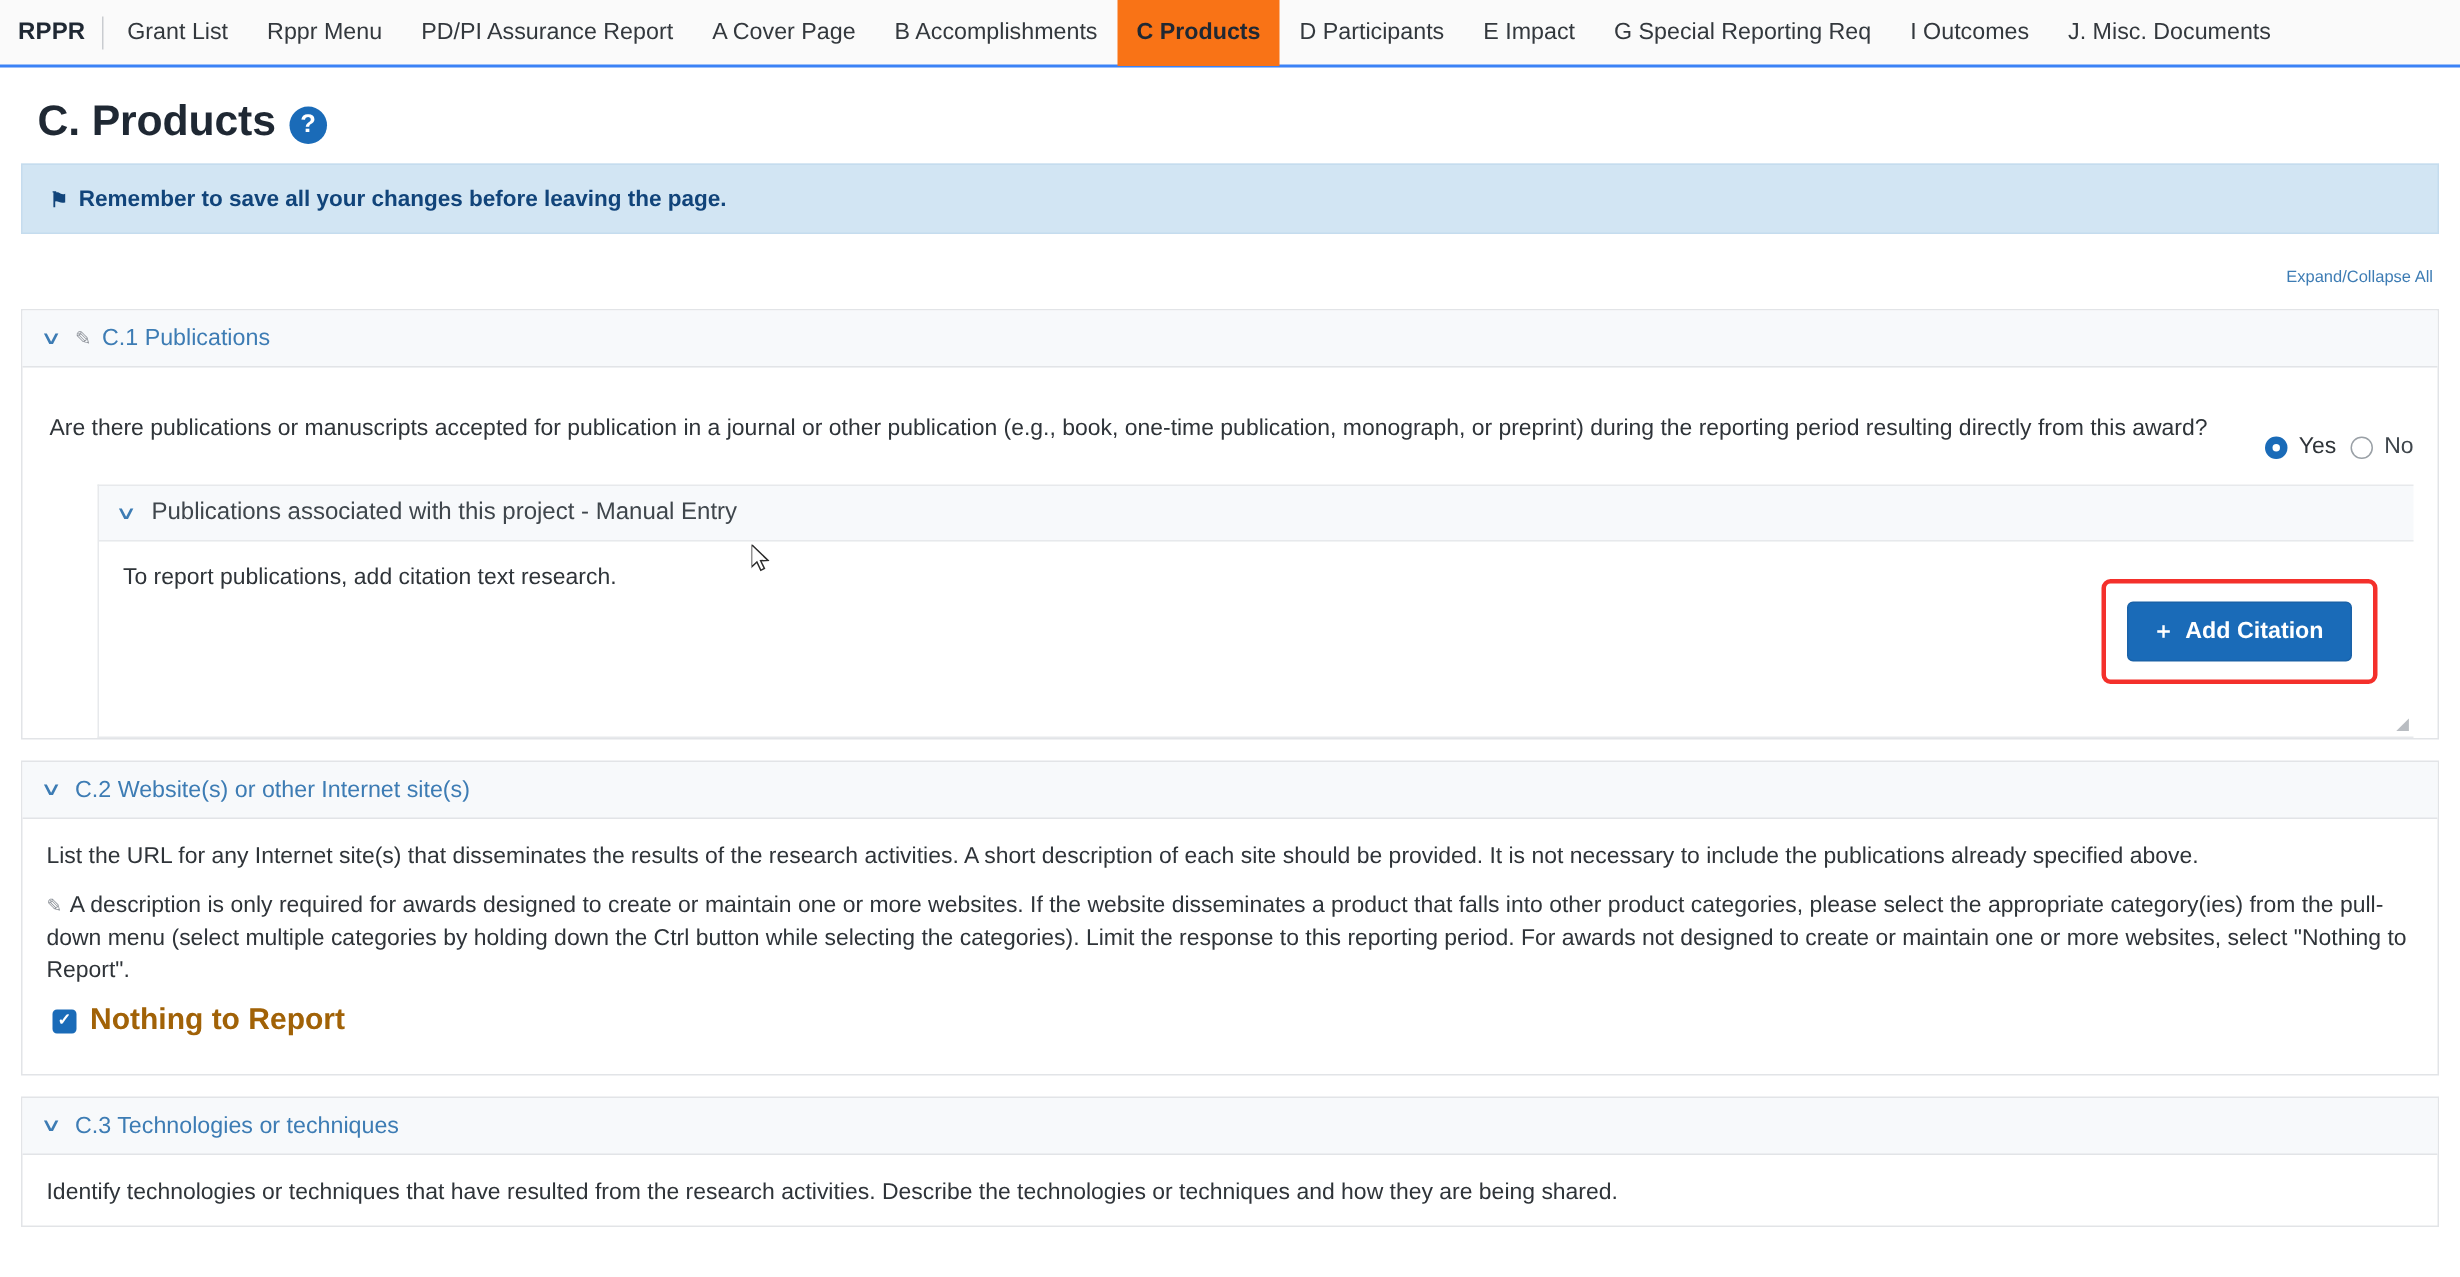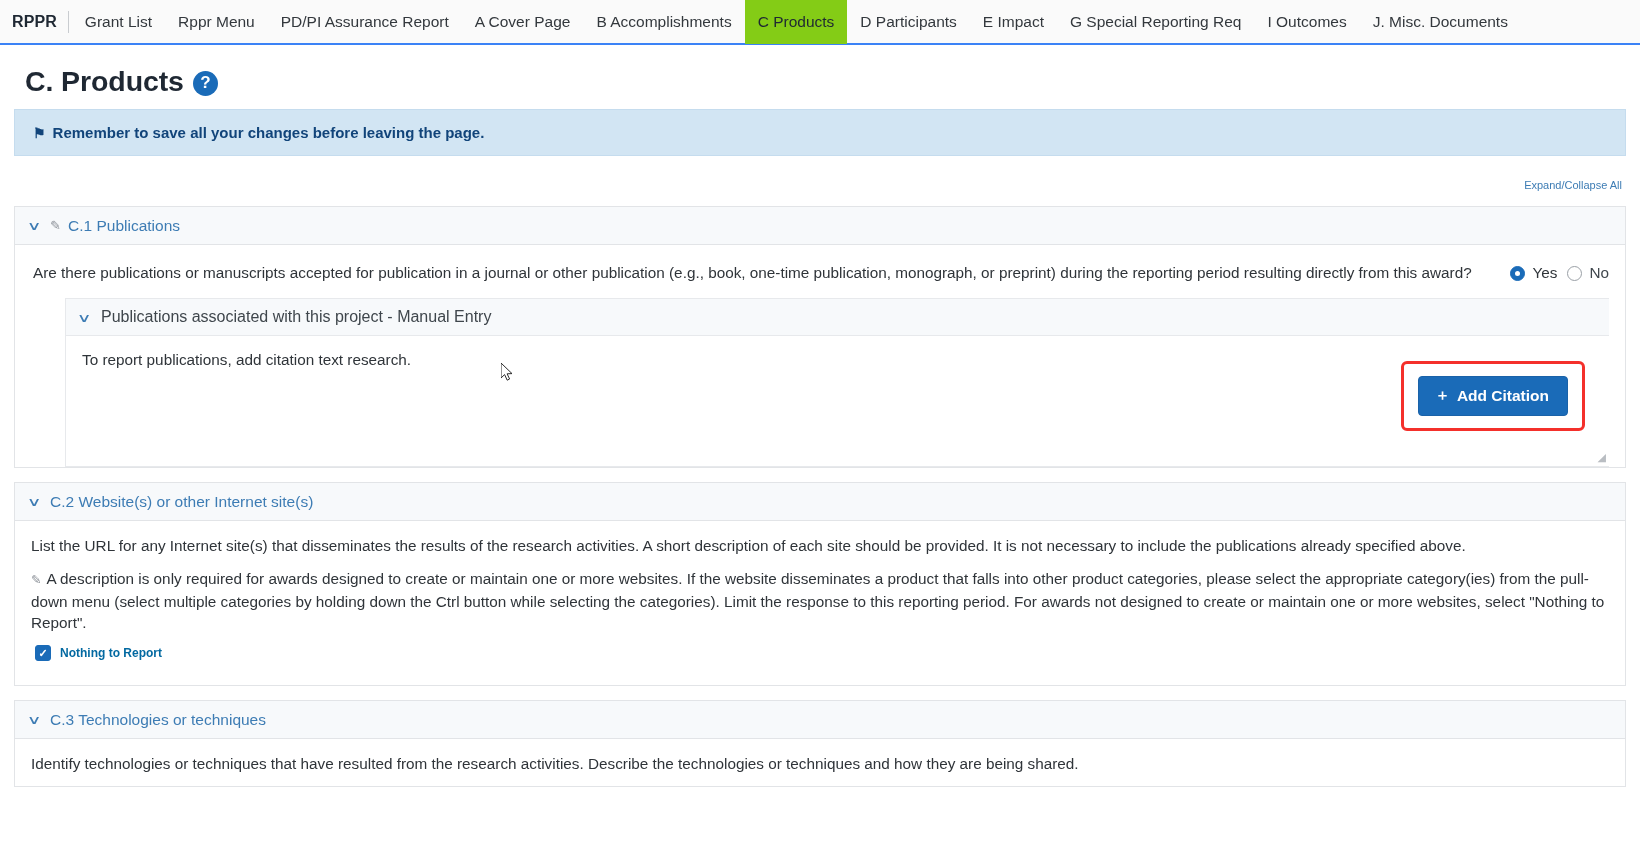--- a/index.html
+++ b/index.html
@@ -37,22 +37,22 @@
     margin-right: 3px;
   }
   .nav-item {
     padding: 12px 13px;
     color: #33383d;
     white-space: nowrap;
     cursor: pointer;
     line-height: 21px;
   }
   .nav-item.active {
-    background: #84cc16;
-    font-weight: normal;
+    background: #f97316;
+    font-weight: bold;
     color: #1f2833;
   }
 
   
   .page { padding: 0 14px; }
 
   .page-title-row {
     display: flex;
     align-items: center;
     gap: 9px;
@@ -145,21 +145,21 @@
   
   .qrow {
     display: flex;
     align-items: center;
     font-size: 15.3px;
     color: #2f3439;
     padding: 3px 0 14px 2px;
     line-height: 22px;
   }
   .qtext { flex: 1; }
-  .radio-group { display: flex; align-items: center; gap: 10px; flex-shrink: 0; }
+  .radio-group { display: flex; align-items: center; gap: 10px; flex-shrink: 0; margin-top: 25px; }
   .radio-opt { display: flex; align-items: center; gap: 7px; cursor: pointer; }
   .radio {
     width: 15px; height: 15px;
     border-radius: 50%;
     border: 1px solid #9aa0a6;
     background: #ffffff;
     flex-shrink: 0;
     position: relative;
   }
   .radio.checked {
@@ -263,21 +263,21 @@
     align-items: center;
     justify-content: center;
     flex-shrink: 0;
   }
   .checkbox .tick {
     color: #ffffff;
     font-size: 11px;
     line-height: 1;
     font-weight: bold;
   }
-  .check-label { font-size: 12px; font-weight: bold; color: #0369a1; }
+  .check-label { font-size: 20px; font-weight: bold; color: #a16207; }
 
   
   .cursor {
     position: absolute;
     left: 501px; top: 363px;
     width: 12px; height: 19px;
     pointer-events: none;
   }
 </style>
 </head>

